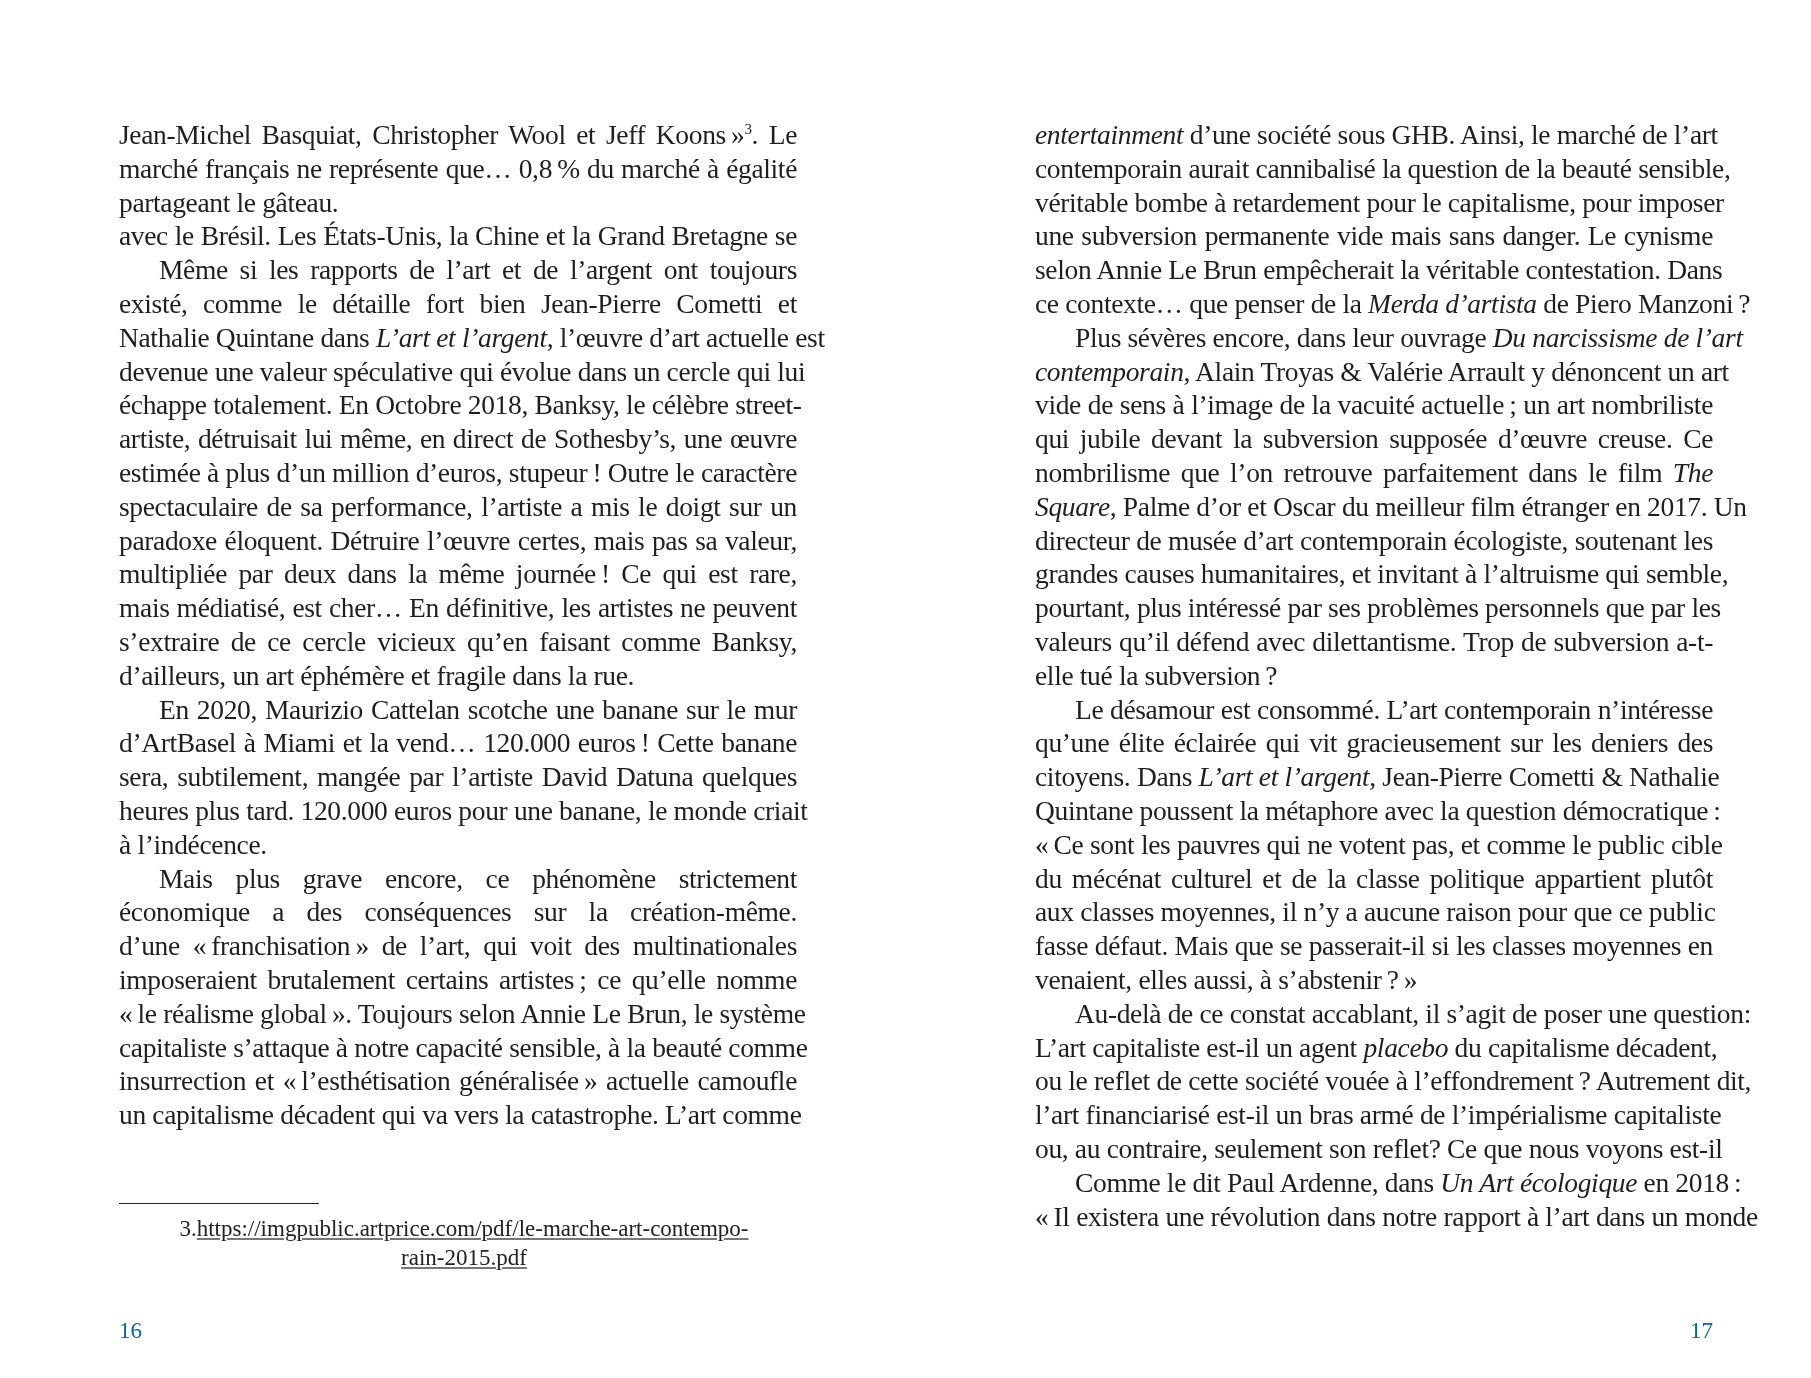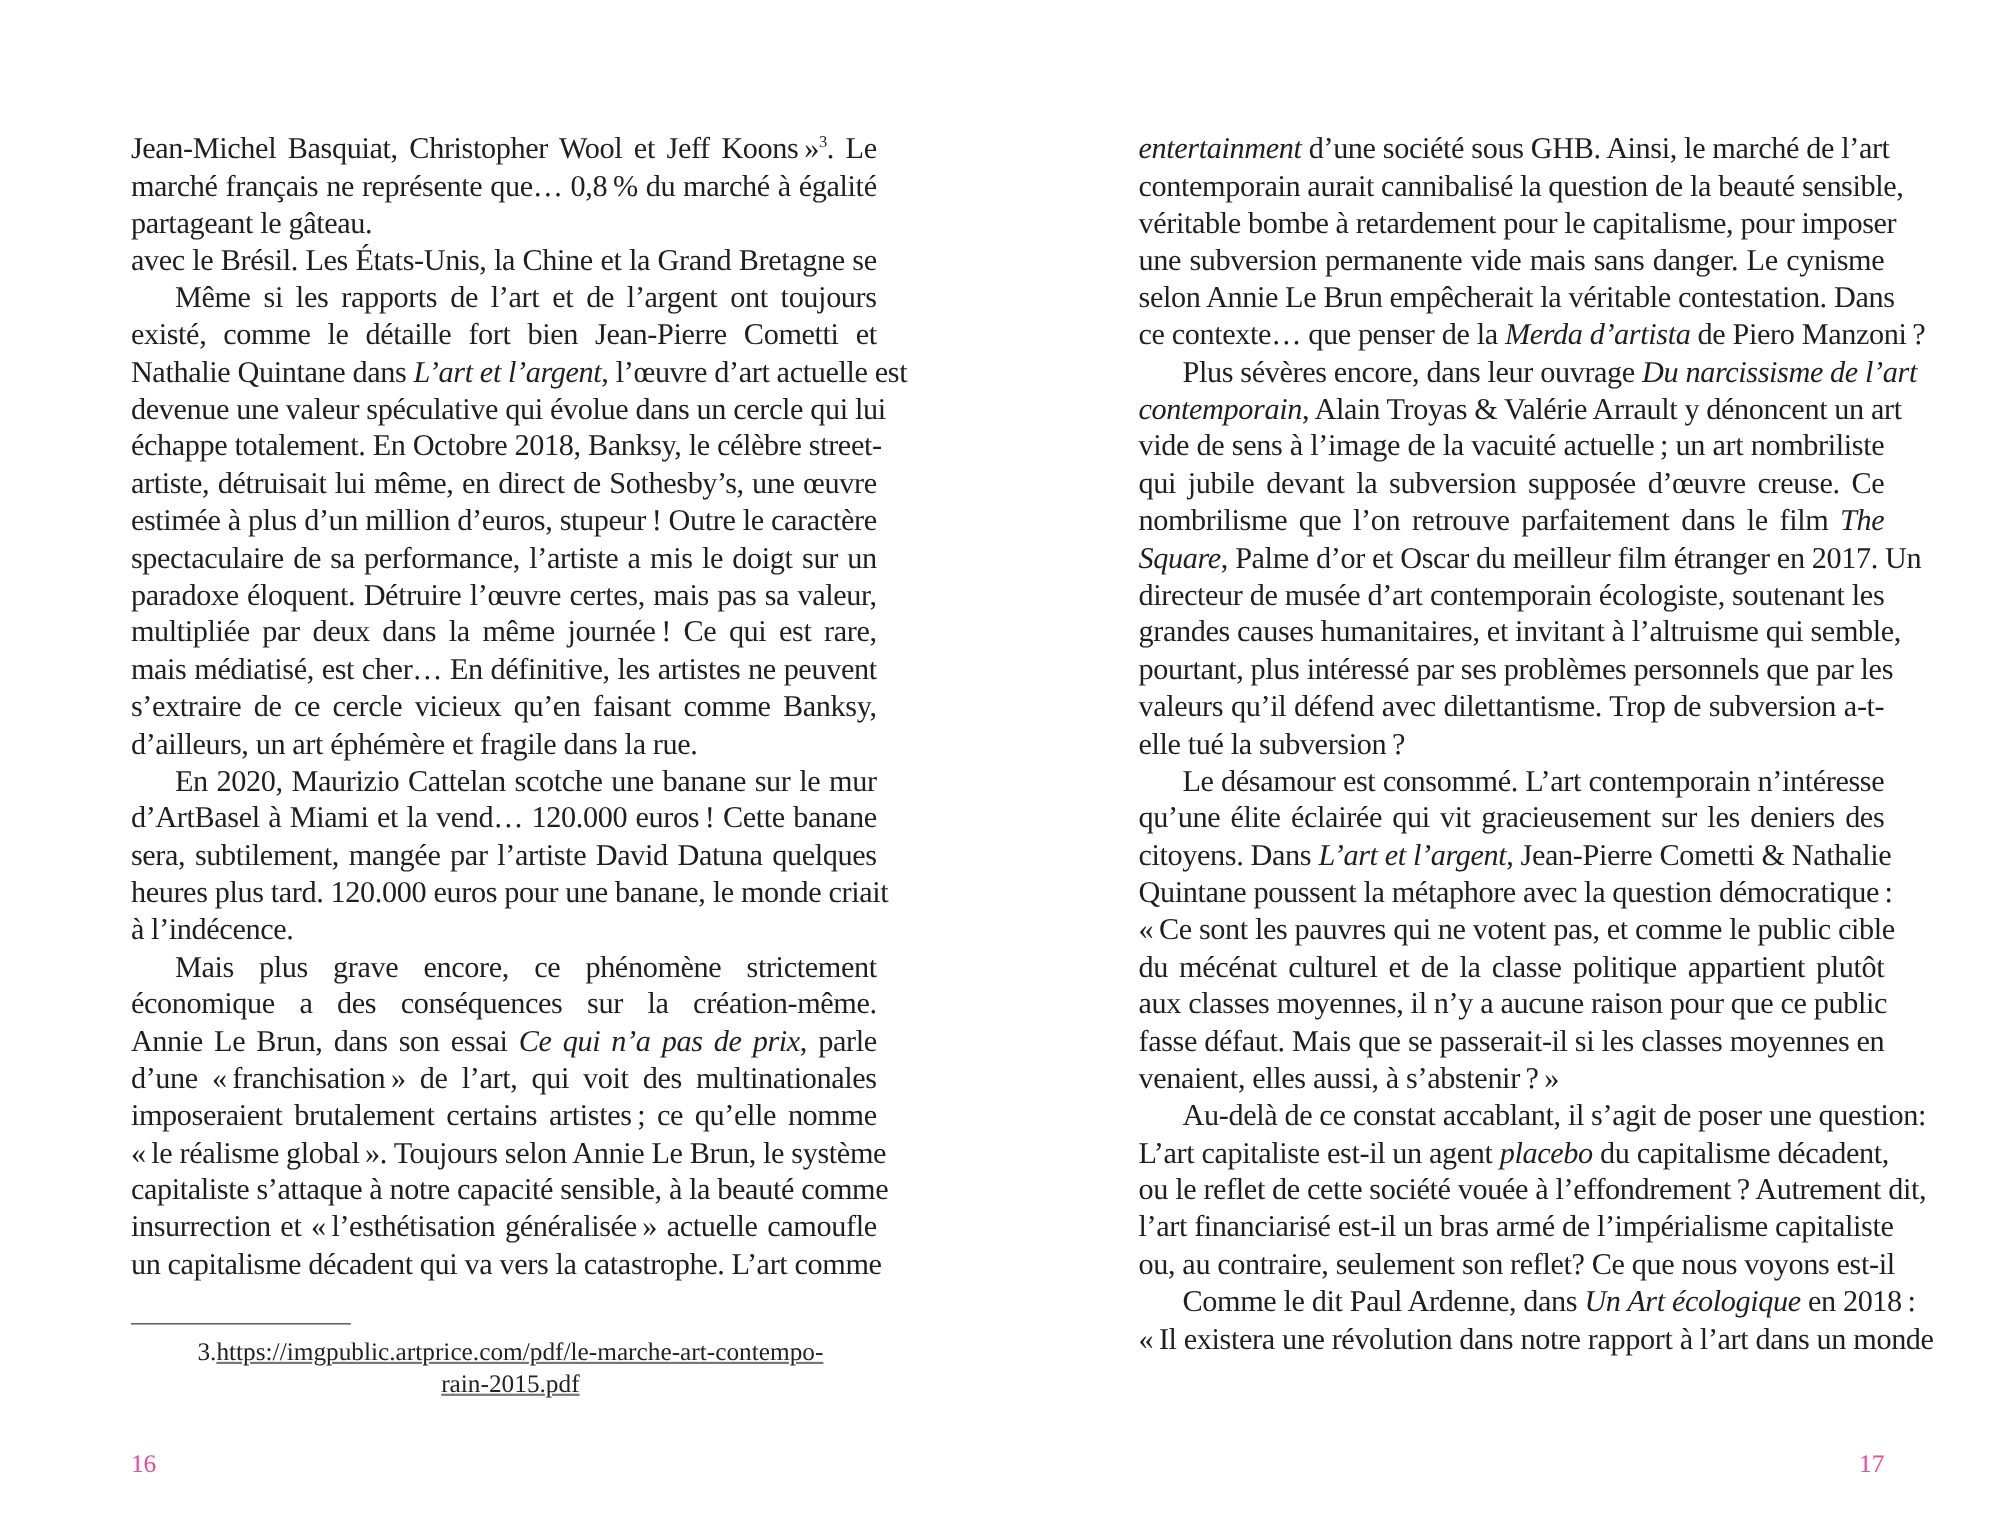--- a/index.html
+++ b/index.html
@@ -14,21 +14,21 @@
   .line.last { text-align-last: left; }
   .line.indent { padding-left: 40px; }
   .line span { display: inline; }
   .it { font-style: italic; }
   sup.fn { font-size: 15px; vertical-align: 10px; line-height: 0; }
   .fn-rule { position: absolute; left: 119px; top: 1203px; width: 200px; height: 0;
              border-top: 1.5px solid #222; }
   .footnote { position: absolute; left: 119px; top: 1214px; width: 690px;
               font-size: 23px; line-height: 29px; color: #222; text-align: center; }
   .footnote a { color: #222; text-decoration: underline; text-decoration-color: #777; }
-  .pagenum { position: absolute; top: 1318px; font-size: 23px; color: #ec4899; }
+  .pagenum { position: absolute; top: 1318px; font-size: 23px; color: #0369a1; }
   .pagenum.left { left: 119px; }
   .pagenum.right { left: 1690px; }
 </style>
 </head>
 <body>
 
 <div class="page left" id="left-body">
     <div class="line"><span>Jean-Michel Basquiat, Christopher Wool et Jeff Koons »</span><sup class="fn">3</sup><span>. Le</span></div>
     <div class="line"><span>marché français ne représente que… 0,8 % du marché à égalité</span></div>
     <div class="line last"><span>partageant le gâteau.</span></div>
@@ -46,21 +46,20 @@
     <div class="line"><span>mais médiatisé, est cher… En définitive, les artistes ne peuvent</span></div>
     <div class="line"><span>s’extraire de ce cercle vicieux qu’en faisant comme Banksy,</span></div>
     <div class="line last"><span>d’ailleurs, un art éphémère et fragile dans la rue.</span></div>
     <div class="line indent"><span>En 2020, Maurizio Cattelan scotche une banane sur le mur</span></div>
     <div class="line"><span>d’ArtBasel à Miami et la vend… 120.000 euros ! Cette banane</span></div>
     <div class="line"><span>sera, subtilement, mangée par l’artiste David Datuna quelques</span></div>
     <div class="line"><span>heures plus tard. 120.000 euros pour une banane, le monde criait</span></div>
     <div class="line last"><span>à l’indécence.</span></div>
     <div class="line indent"><span>Mais plus grave encore, ce phénomène strictement</span></div>
     <div class="line"><span>économique a des conséquences sur la création-même.</span></div>
-    <div class="line"><span>Annie Le Brun, dans son essai </span><span class="it">Ce qui n’a pas de prix</span><span>, parle</span></div>
     <div class="line"><span>d’une « franchisation » de l’art, qui voit des multinationales</span></div>
     <div class="line"><span>imposeraient brutalement certains artistes ; ce qu’elle nomme</span></div>
     <div class="line"><span>« le réalisme global ». Toujours selon Annie Le Brun, le système</span></div>
     <div class="line"><span>capitaliste s’attaque à notre capacité sensible, à la beauté comme</span></div>
     <div class="line"><span>insurrection et « l’esthétisation généralisée » actuelle camoufle</span></div>
     <div class="line"><span>un capitalisme décadent qui va vers la catastrophe. L’art comme</span></div>
   </div>
 <div class="page right" id="right-body">
     <div class="line"><span class="it">entertainment</span><span> d’une société sous GHB. Ainsi, le marché de l’art</span></div>
     <div class="line"><span>contemporain aurait cannibalisé la question de la beauté sensible,</span></div>

